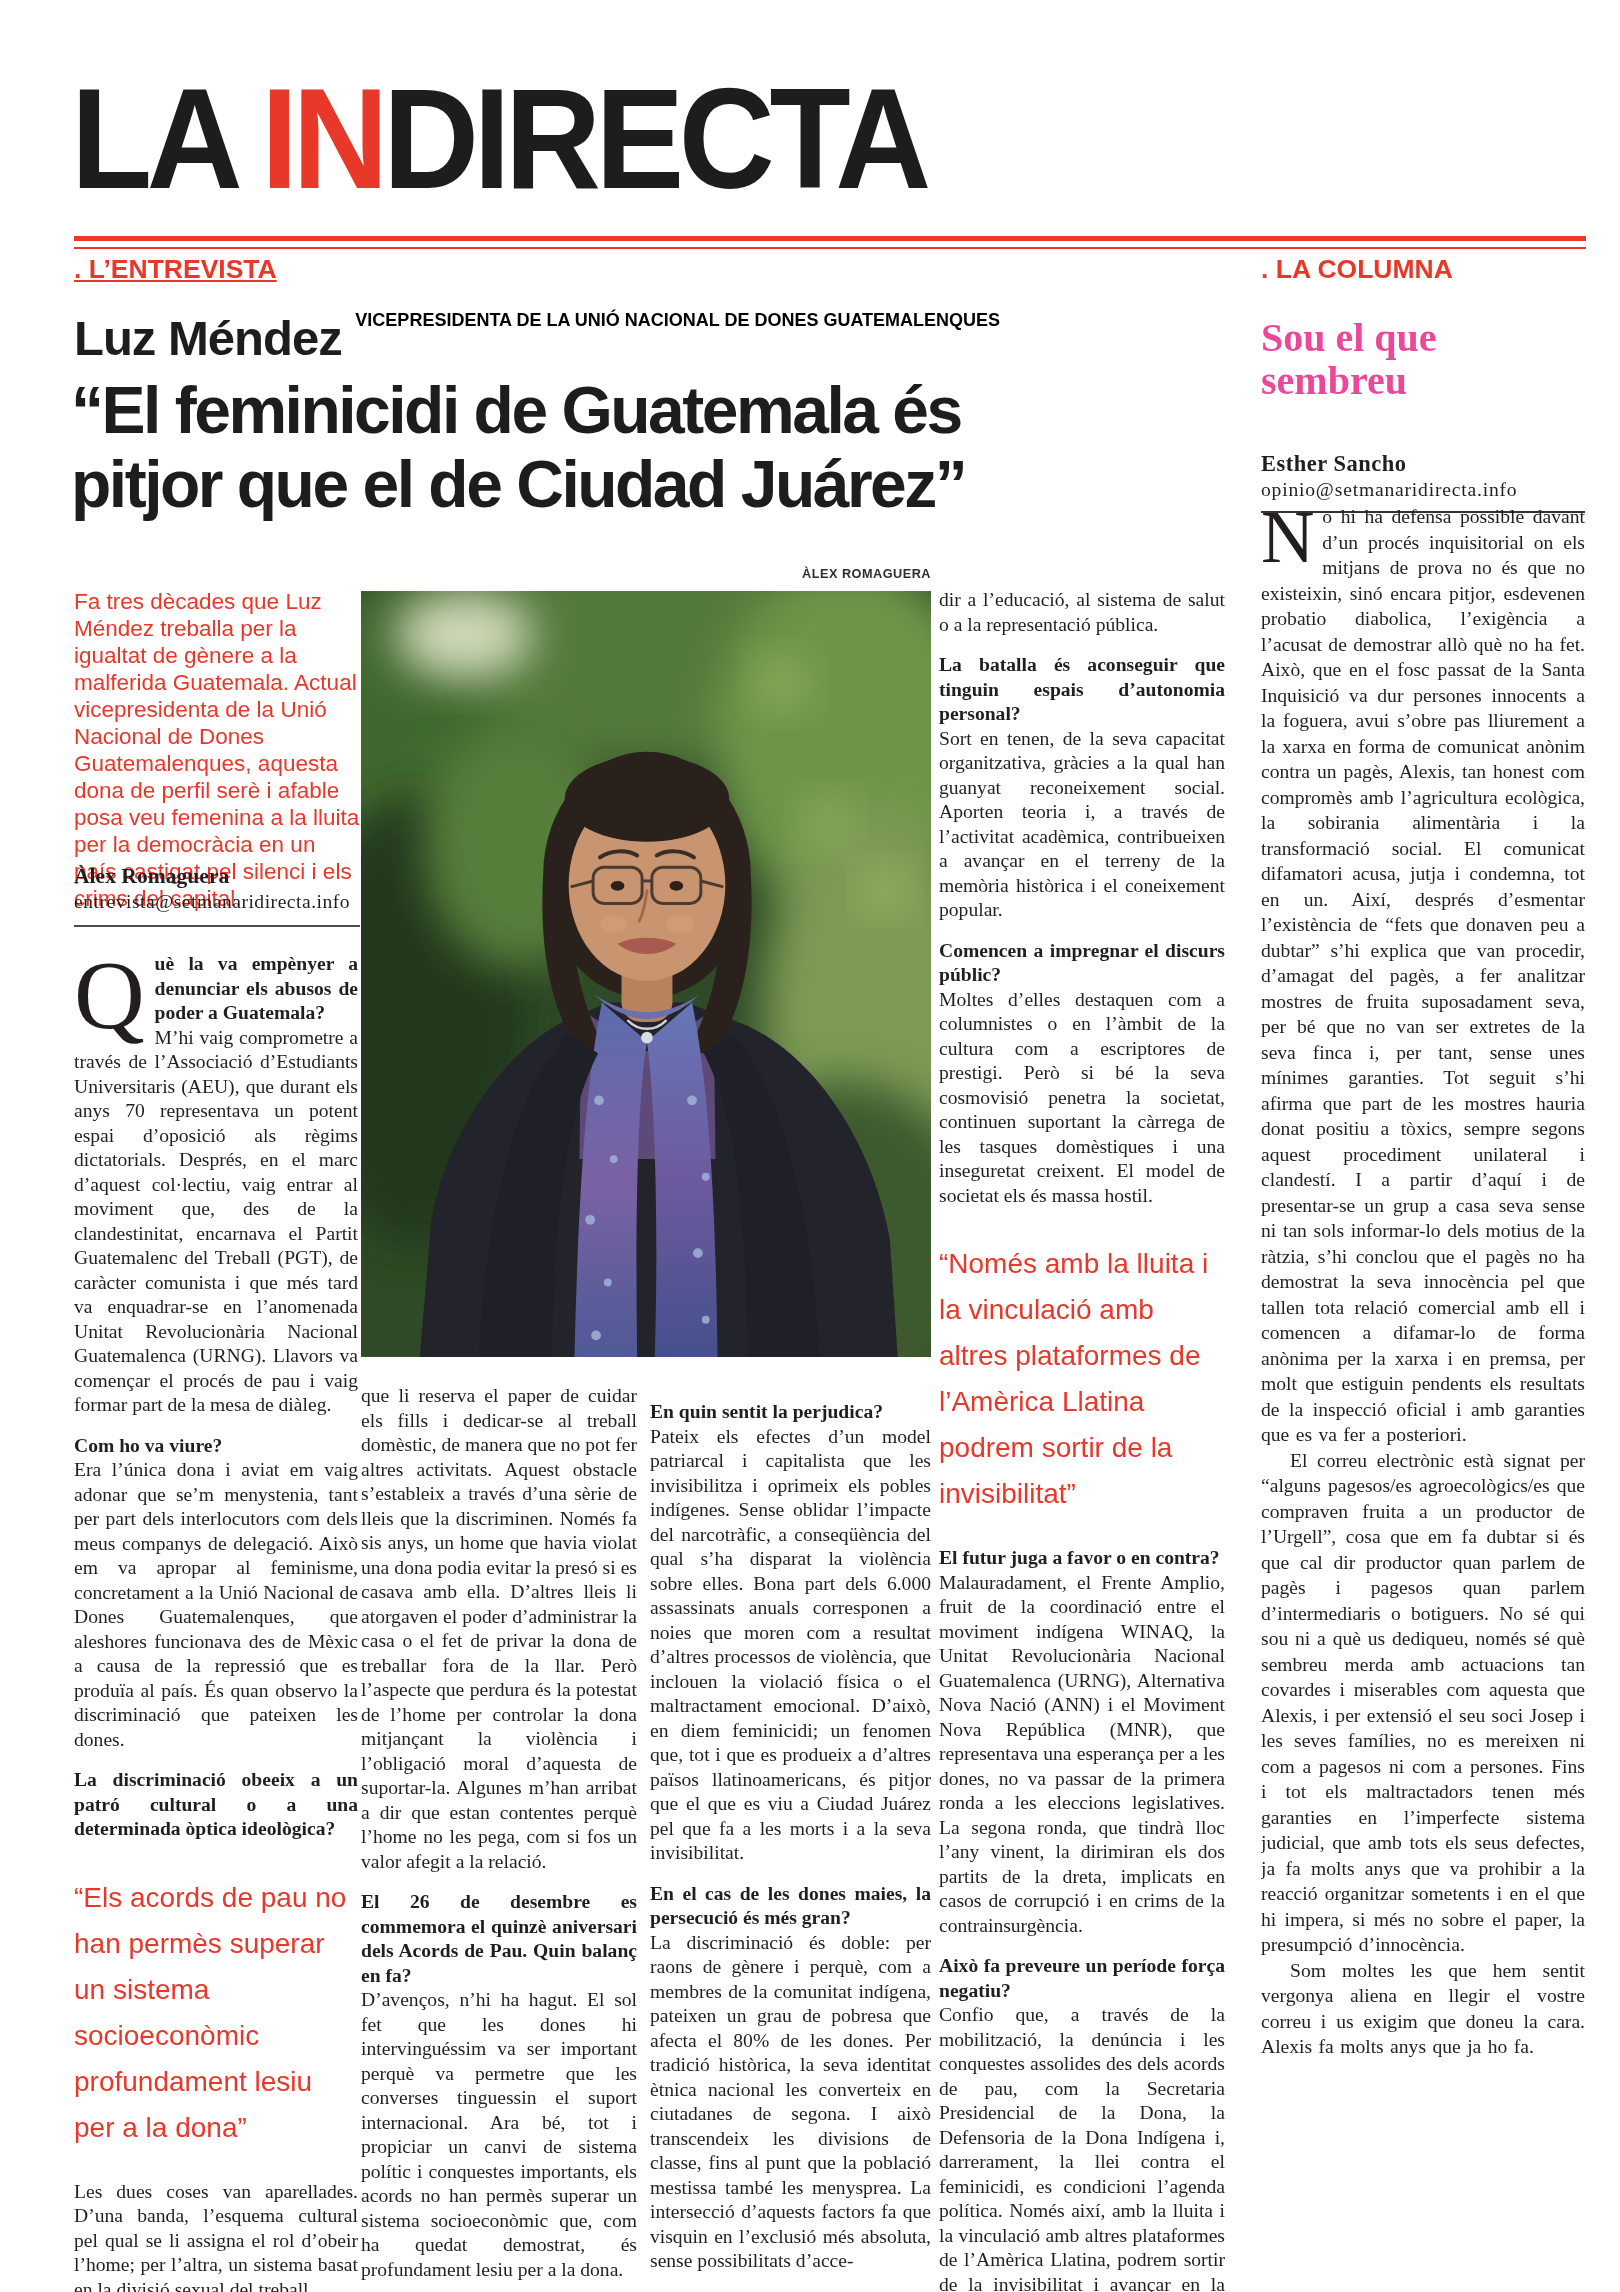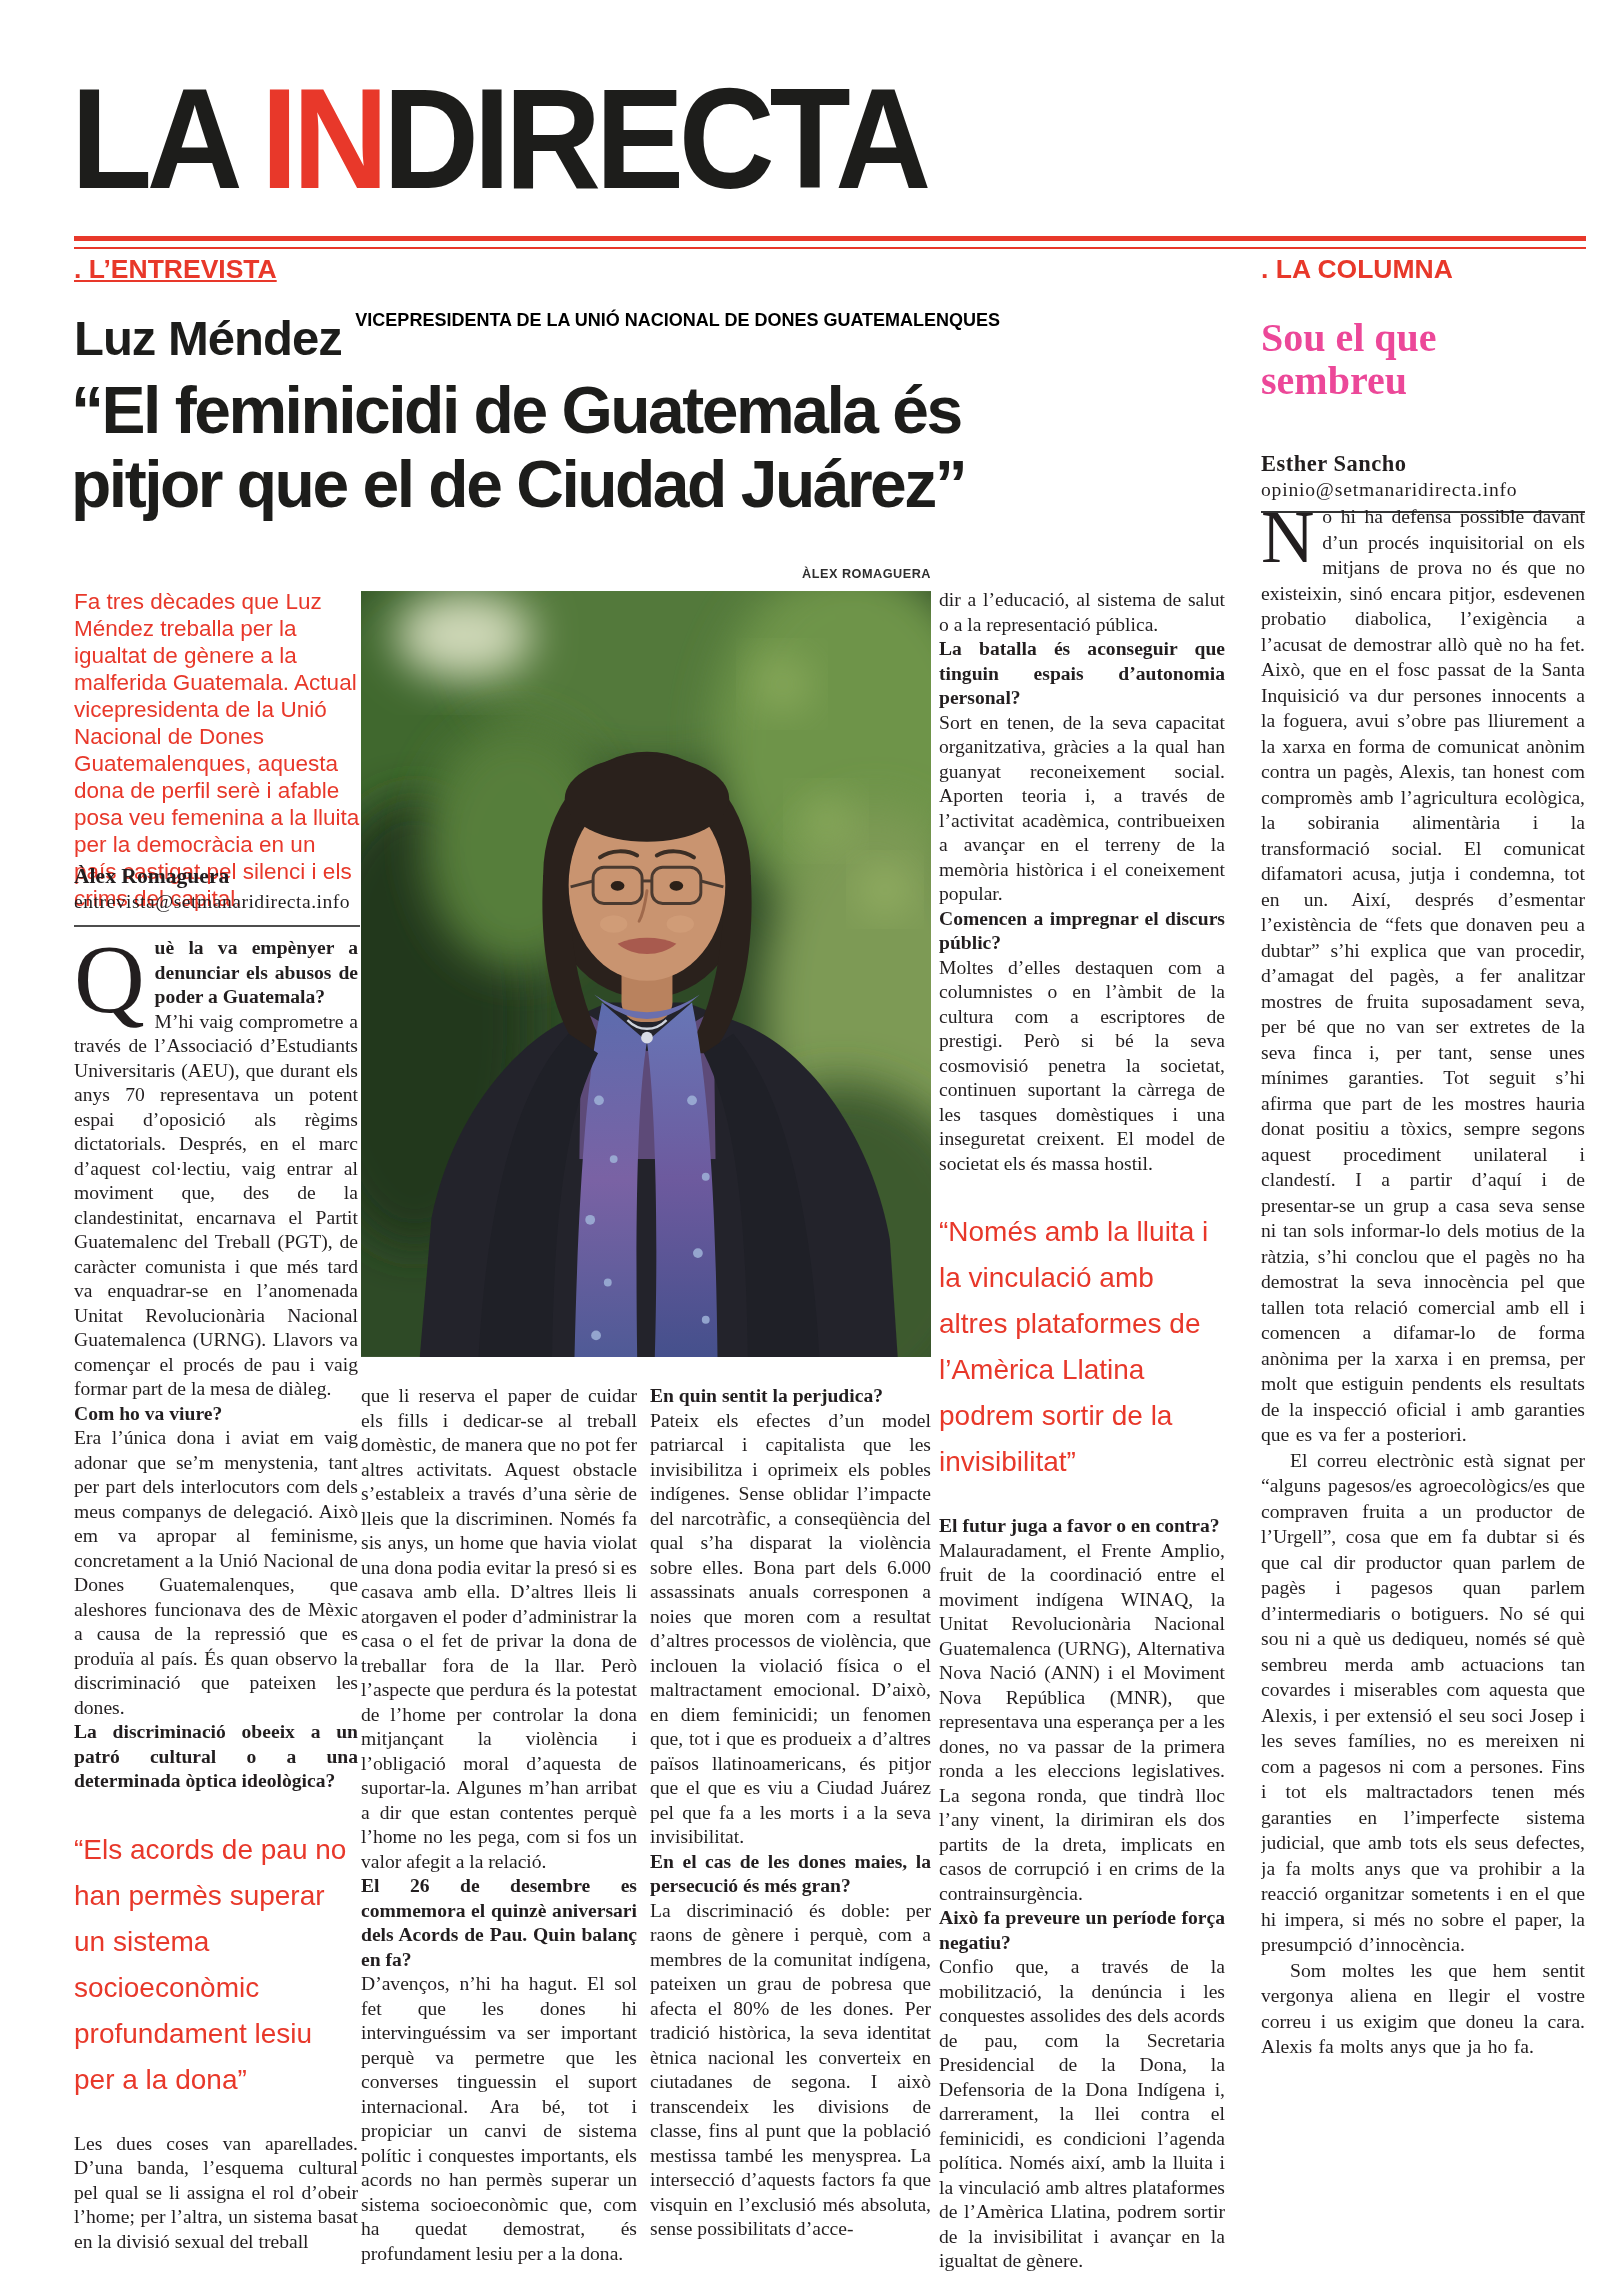--- a/index.html
+++ b/index.html
@@ -52,21 +52,21 @@
     letter-spacing:0.5px;color:#2e2e2e;
   }
   .photo{position:absolute;left:361px;top:591px;width:570px;height:766px;overflow:hidden;}
   
   .col{position:absolute;text-align:justify;overflow:hidden;}
   .col1{left:74px;top:936px;width:284px;height:1357px;}
   .col2{left:361px;top:1384px;width:276px;height:909px;}
   .col3{left:650px;top:1384px;width:281px;height:909px;}
   .col4{left:939px;top:588px;width:286px;height:1704px;}
   .blk{margin:0;font-size:19.6px;line-height:24.5px;}
-  .blk.q{font-weight:bold;}
+  .blk.q{font-weight:bold;margin-top:16px;}
   .blk.pull{
     font-family:"Liberation Sans",sans-serif;font-weight:normal;
     font-size:28px;line-height:46px;color:#e8382a;text-align:left;
     margin:33px 4px 29px 0;
   }
   .dropcap{
     float:left;font-family:"Liberation Serif",serif;font-weight:normal;
     font-size:98px;line-height:74px;margin:5.9px 9.8px 0 0;color:#221e1f;
   }
   .dropcap.small{font-size:74px;line-height:57px;margin:4.9px 7.8px 0 0;}

